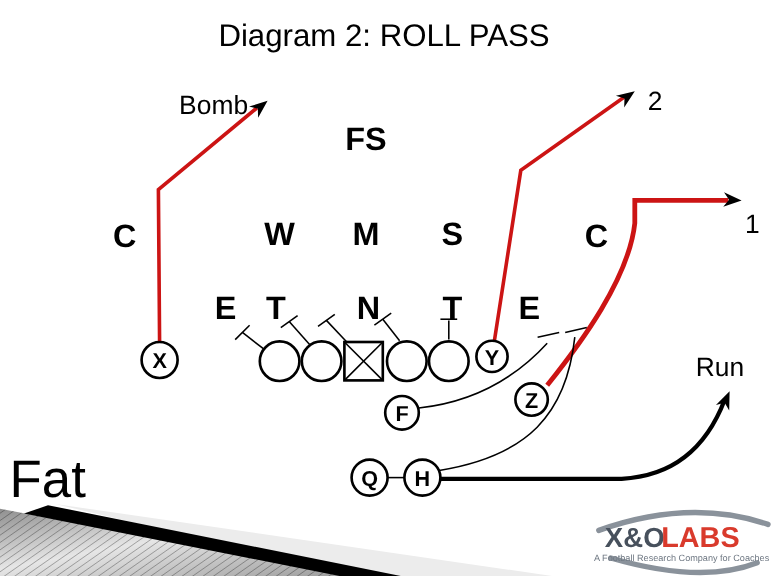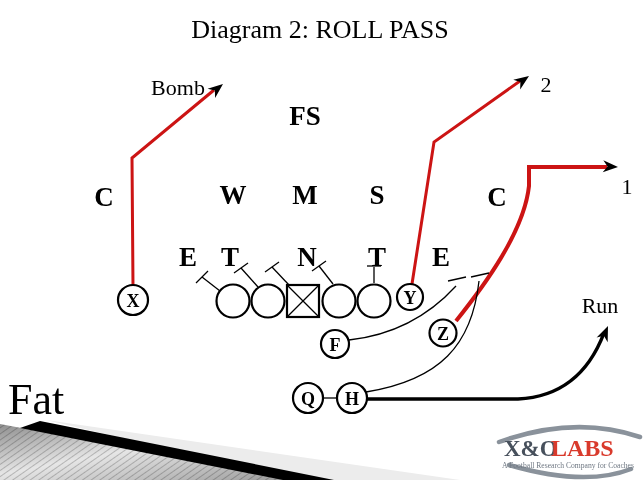--- a/index.html
+++ b/index.html
@@ -1,20 +1,20 @@
 <!DOCTYPE html>
 <html><head>
 <meta charset="utf-8">
 <style>
   html,body{margin:0;padding:0;background:#fff;}
   .slide{
     position:relative;
     width:643px;height:480px;
     background:#ffffff;
-    font-family:Liberation Serif, serif;
+    font-family:Liberation Sans, sans-serif;
     overflow:hidden;
   }
   svg{display:block;}
   text{fill:#000;}
   .title-text{font-size:26px;}
   .def-label{font-size:27px;font-weight:bold;text-anchor:middle;}
   .player-letter{font-size:18px;font-weight:bold;text-anchor:middle;}
   .note-text{font-size:22px;text-anchor:middle;}
   .fat-text{font-size:44px;}
   .shape{fill:#fff;stroke:#000;stroke-width:2.2;}

